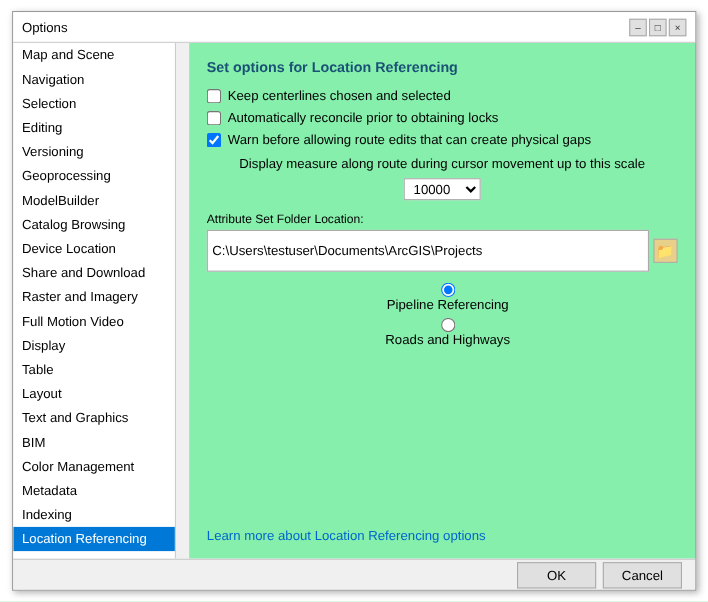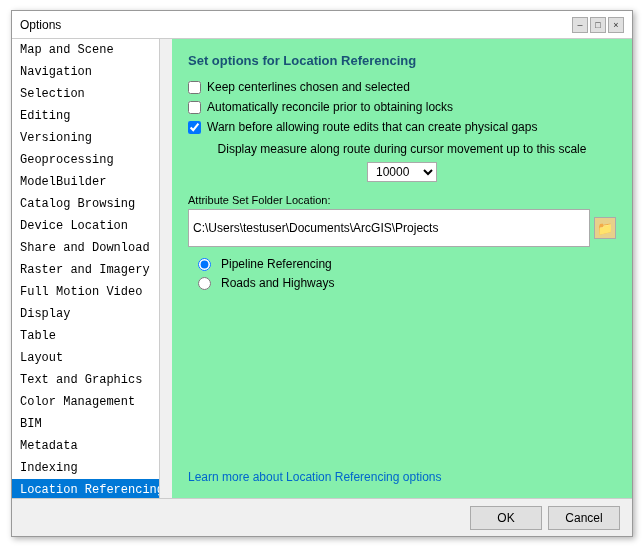--- a/index.html
+++ b/index.html
@@ -157,23 +157,24 @@
       font-size: 13px;
     }
     .section-label {
       font-size: 12px;
       color: #000;
       margin-bottom: 6px;
     }
     .radio-row {
       display: flex;
       align-items: center;
-      gap: 10px;
+      gap: 0;
       margin-bottom: 5px;
       margin-left: 10px;
+      flex-direction: column;
     }
     .radio-row input[type="radio"] {
       width: 13px;
       height: 13px;
     }
     .radio-label {
       font-size: 12px;
       color: #000;
     }
     .content-footer {
@@ -186,38 +187,37 @@
       cursor: pointer;
       text-decoration: none;
     }
     .dialog-footer {
       background: #f0f0f0;
       border-top: 1px solid #ccc;
       padding: 6px 12px;
       display: flex;
       justify-content: flex-end;
       gap: 6px;
-      height: 38px;
+      height: 28px;
       align-items: center;
     }
     .footer-btn {
       width: 72px;
       height: 24px;
       border: 1px solid #aaa;
       background: #e0e0e0;
       cursor: pointer;
       font-size: 12px;
       color: #000;
     }
     .sidebar-wrapper {
       display: flex;
       overflow: hidden;
       width: 160px;
       flex-shrink: 0;
-      font-family: Liberation Mono, monospace;
     }
   </style>
 </head>
 <body>
 
 <div class="dialog">
 
   <div class="title-bar">
     <span class="title-bar-title">Options</span>
     <div class="title-bar-controls">
@@ -241,22 +241,22 @@
           <div class="sidebar-item">ModelBuilder</div>
           <div class="sidebar-item">Catalog Browsing</div>
           <div class="sidebar-item">Device Location</div>
           <div class="sidebar-item">Share and Download</div>
           <div class="sidebar-item">Raster and Imagery</div>
           <div class="sidebar-item">Full Motion Video</div>
           <div class="sidebar-item">Display</div>
           <div class="sidebar-item">Table</div>
           <div class="sidebar-item">Layout</div>
           <div class="sidebar-item">Text and Graphics</div>
+          <div class="sidebar-item">BIM</div>
           <div class="sidebar-item">Color Management</div>
-          <div class="sidebar-item">BIM</div>
           <div class="sidebar-item">Metadata</div>
           <div class="sidebar-item">Indexing</div>
           <div class="sidebar-item active">Location Referencing</div>
         </div>
     </div>
 
     <div class="content-area">
       <div class="content-title">Set options for Location Referencing</div>
 
       <div id="options-container">

